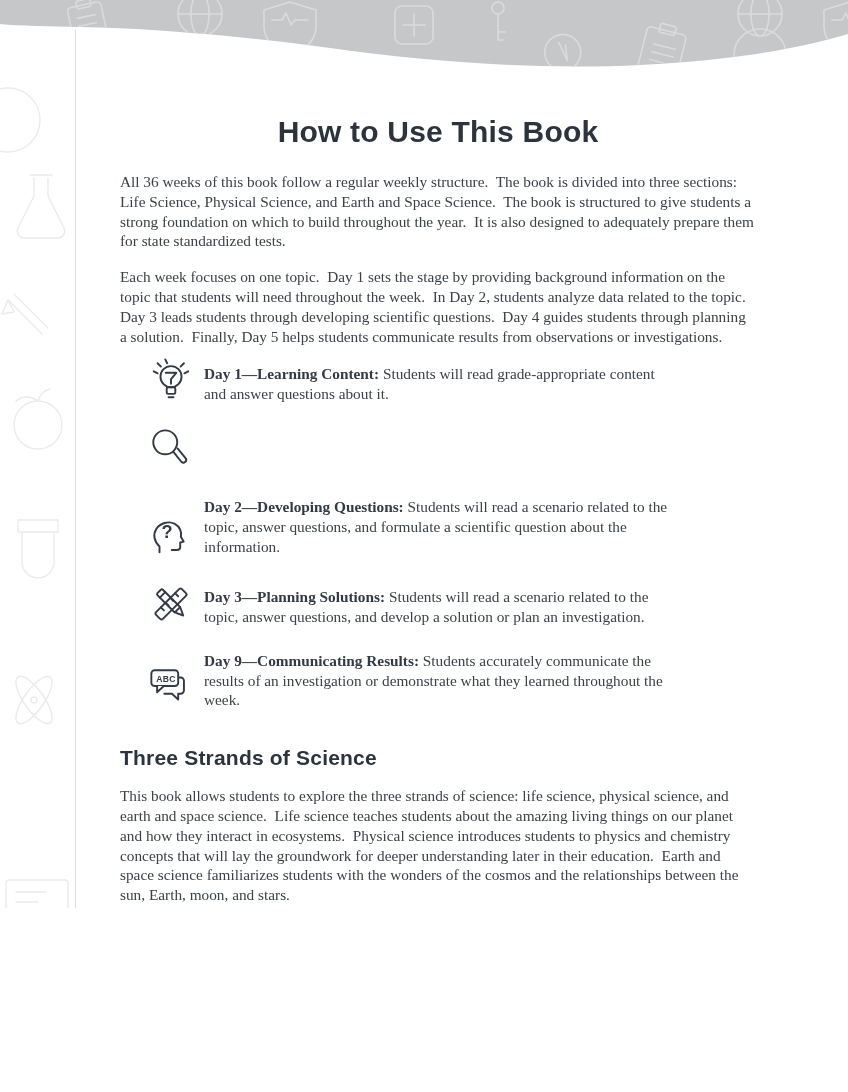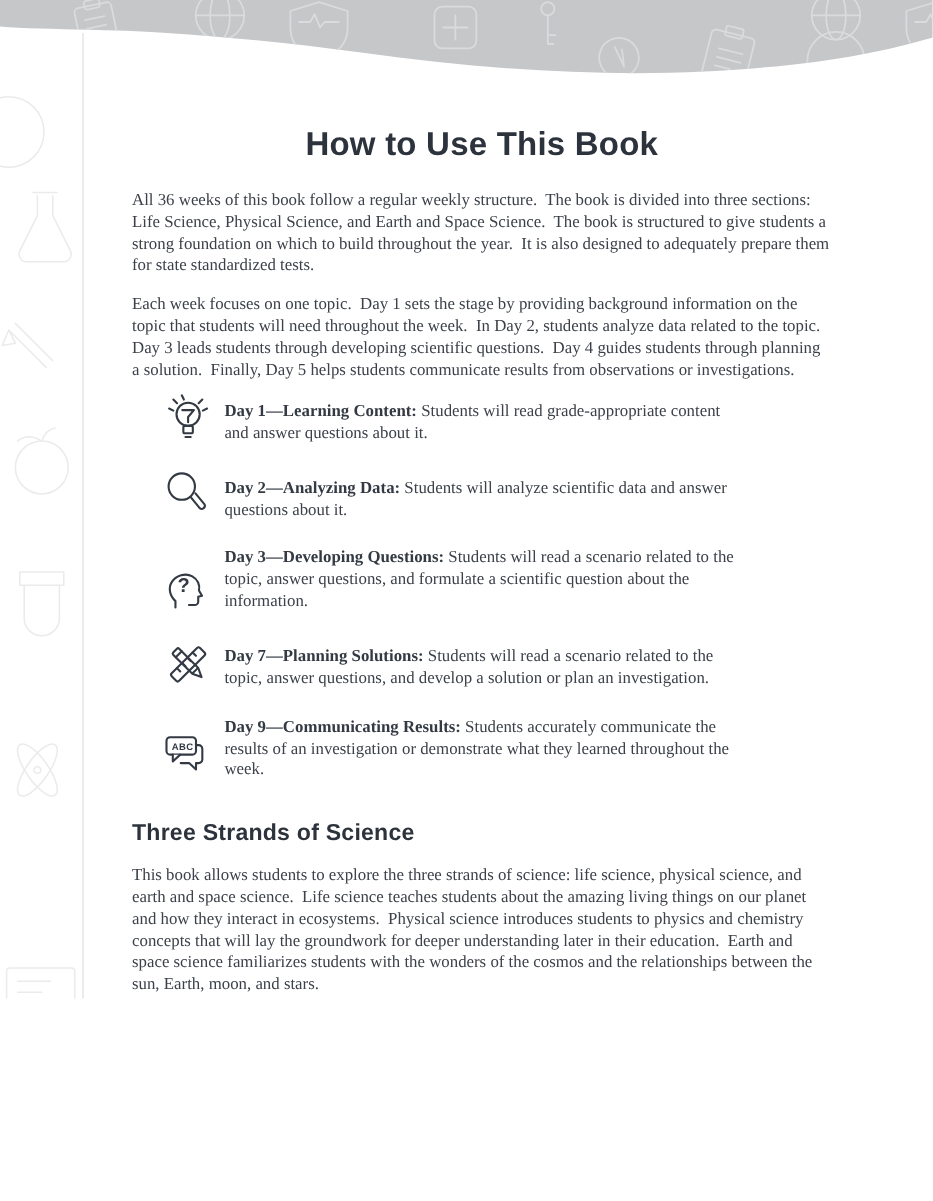--- a/index.html
+++ b/index.html
@@ -135,43 +135,42 @@
           <path d="M21.5 42 h5"></path>
         </svg>
         <p><strong>Day 1—Learning Content:</strong><span> Students will read grade-appropriate content and answer questions about it.</span></p>
       </li>
 
       <li class="day">
         <svg class="ic day-icon" viewBox="0 0 48 48">
           <circle cx="18" cy="16" r="12.5"></circle>
           <path d="M26.5 26 l8.5 10.5 a3 3 0 0 0 4.6 -3.6 l-8.6 -10.4"></path>
         </svg>
-        <p><strong>Day 2—Analyzing Data:</strong><span> Students will analyze scientific data and answer questions about it.</span></p>
       </li>
 
       <li class="day">
         <svg class="ic day-icon" viewBox="0 0 48 48">
           <path d="M12 43 v-6 C6.5 32 5 24.5 8.5 19 C12.5 12.5 21.5 10 28 13.5 c5 2.8 7.6 8.2 6.3 13.4 l2.9 5 -3.6 1 v4.6 c0 1.9 -1.6 3.2 -3.5 3.2 h-5.3"></path>
           <text x="14" y="28.5" font-size="19">?</text>
         </svg>
-        <p><strong>Day 3—Developing Questions:</strong><span> Students will read a scenario related to the topic, answer questions, and formulate a scientific question about the information.</span></p>
+        <p><strong>Day 2—Developing Questions:</strong><span> Students will read a scenario related to the topic, answer questions, and formulate a scientific question about the information.</span></p>
       </li>
 
       <li class="day">
         <svg class="ic day-icon" viewBox="0 0 48 48">
           <g transform="rotate(45 24 24)">
             <rect x="19" y="5" width="10" height="38" rx="2"></rect>
             <path d="M19 13 h4.5 M19 20 h4.5 M19 27 h4.5 M19 34 h4.5"></path>
           </g>
           <g transform="rotate(-45 24 24)">
             <rect x="20.5" y="6" width="8" height="27" rx="1.5"></rect>
             <path d="M20.5 33 l4 8.5 4 -8.5 M20.5 11 h8"></path>
           </g>
         </svg>
-        <p><strong>Day 7—Planning Solutions:</strong><span> Students will read a scenario related to the topic, answer questions, and develop a solution or plan an investigation.</span></p>
+        <p><strong>Day 3—Planning Solutions:</strong><span> Students will read a scenario related to the topic, answer questions, and develop a solution or plan an investigation.</span></p>
       </li>
 
       <li class="day">
         <svg class="ic day-icon" viewBox="0 0 48 48">
           <path d="M14 14 h20 a3.5 3.5 0 0 1 3.5 3.5 v10 a3.5 3.5 0 0 1 -3.5 3.5 h-2.5 v6 l-6.5 -6 h-8"></path>
           <g>
             <rect x="3.5" y="6.5" width="28" height="16.5" rx="3.5" fill="#ffffff"></rect>
             <path d="M9.5 23 v6.5 l7 -6.5" fill="#ffffff"></path>
             <text x="8.5" y="18.5" font-size="9" letter-spacing="0.4">ABC</text>
           </g>

